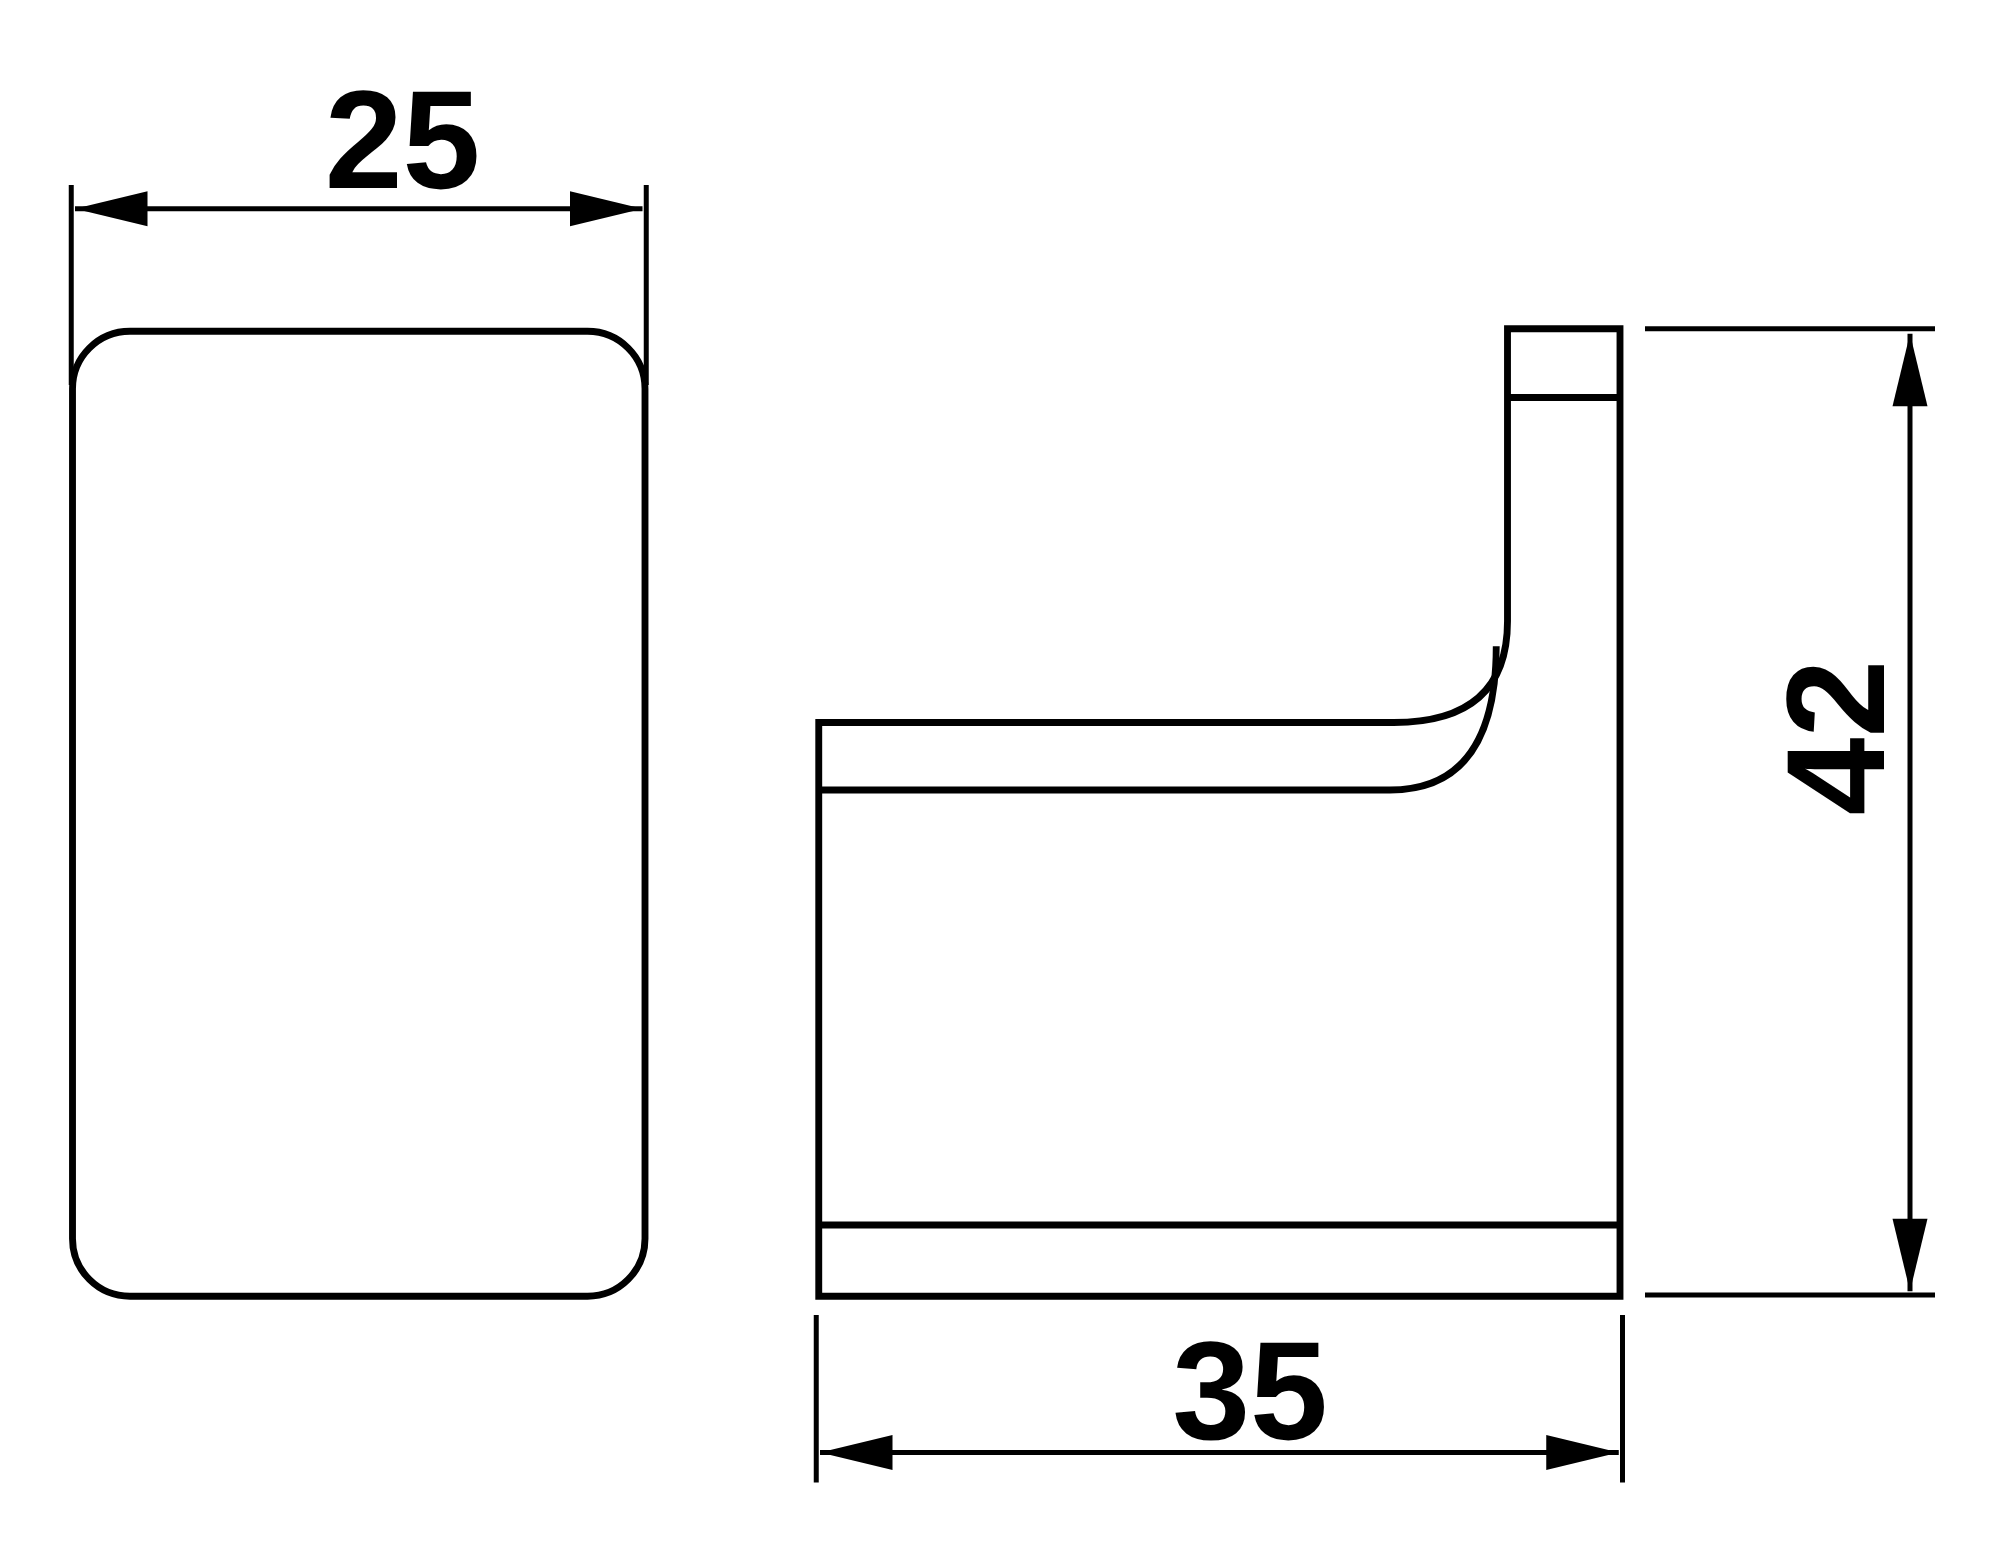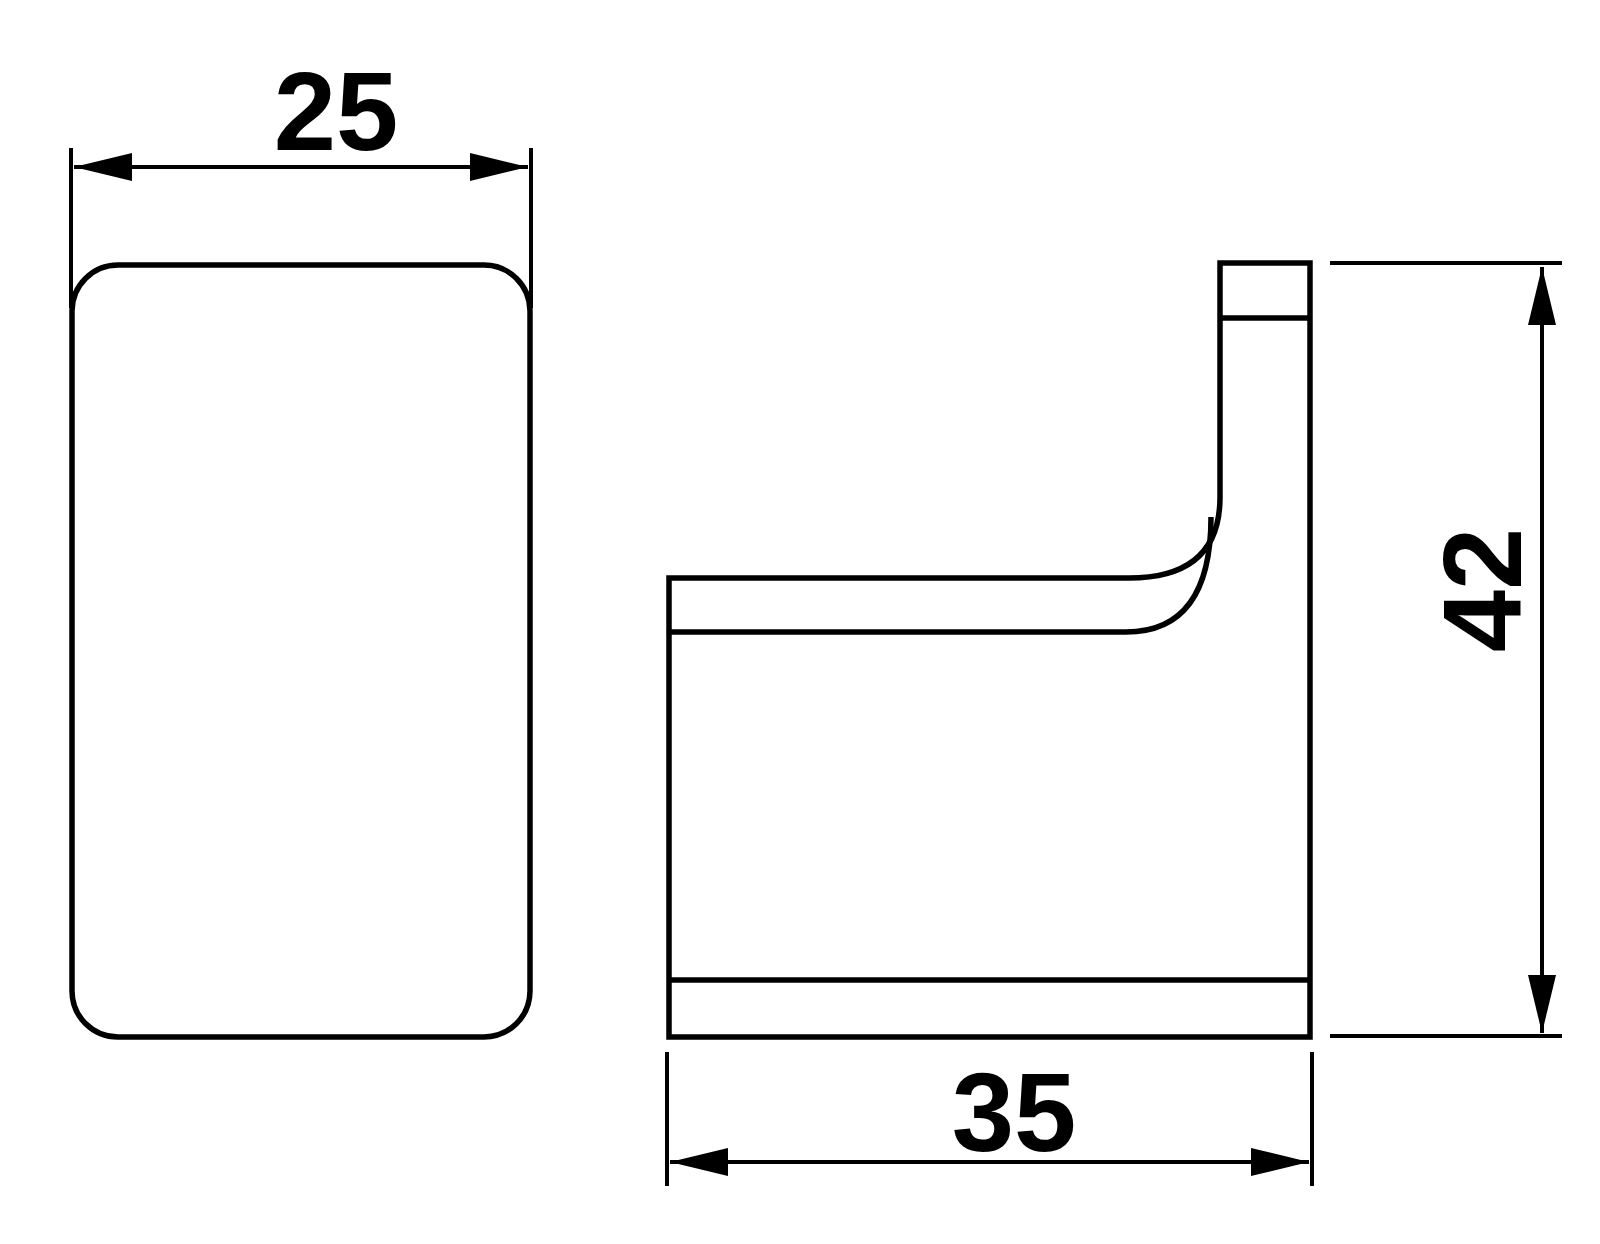--- a/index.html
+++ b/index.html
@@ -9,21 +9,20 @@
     width: 1600px;
     height: 1244px;
     overflow: hidden;
     font-family: "Liberation Sans", sans-serif;
   }
   .canvas-wrap {
     position: relative;
     width: 1412px;
     height: 1244px;
     background: #ffffff;
-    padding-left: 14px;
   }
   svg {
     display: block;
   }
   .object-line {
     fill: none;
     stroke: #000000;
     stroke-width: 5.5;
     stroke-linecap: butt;
     stroke-linejoin: miter;

